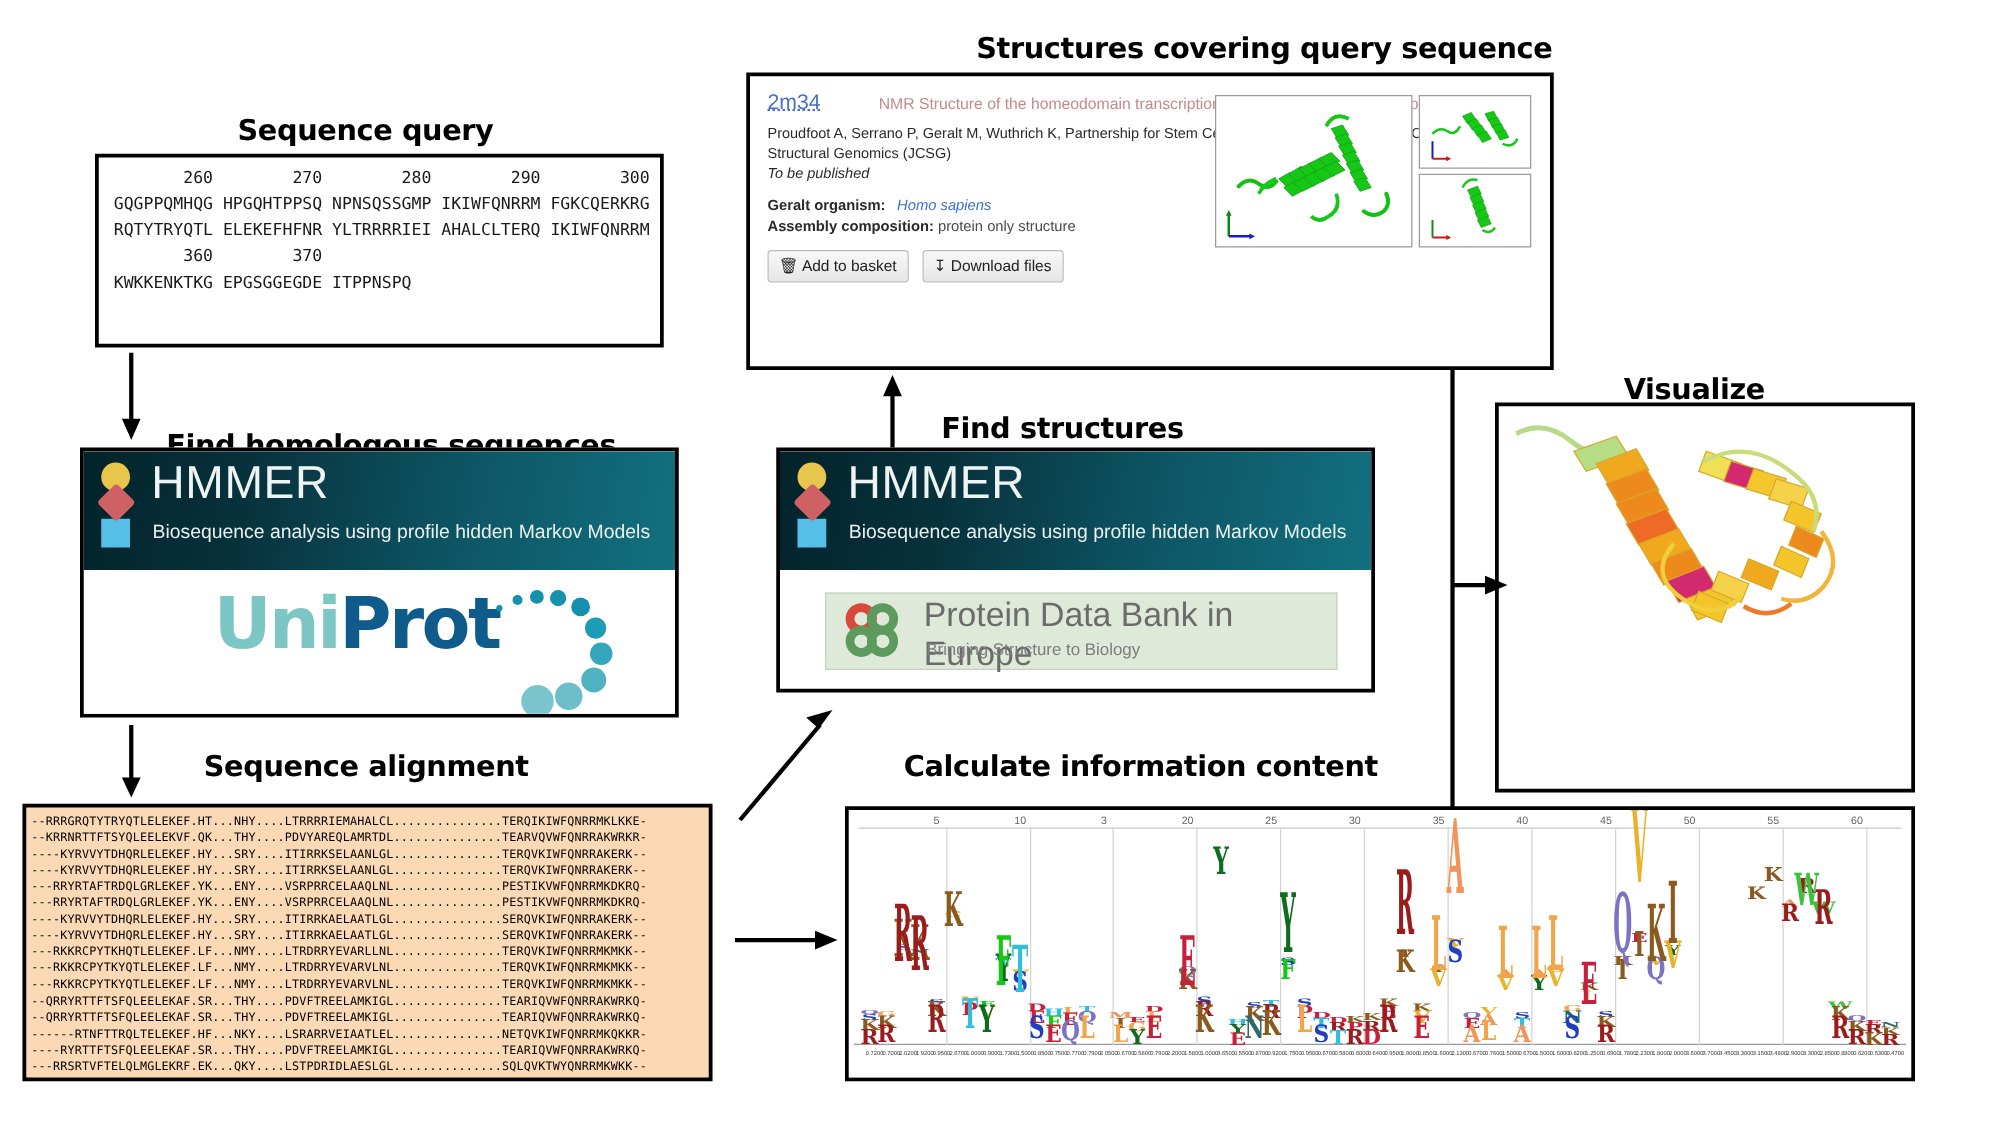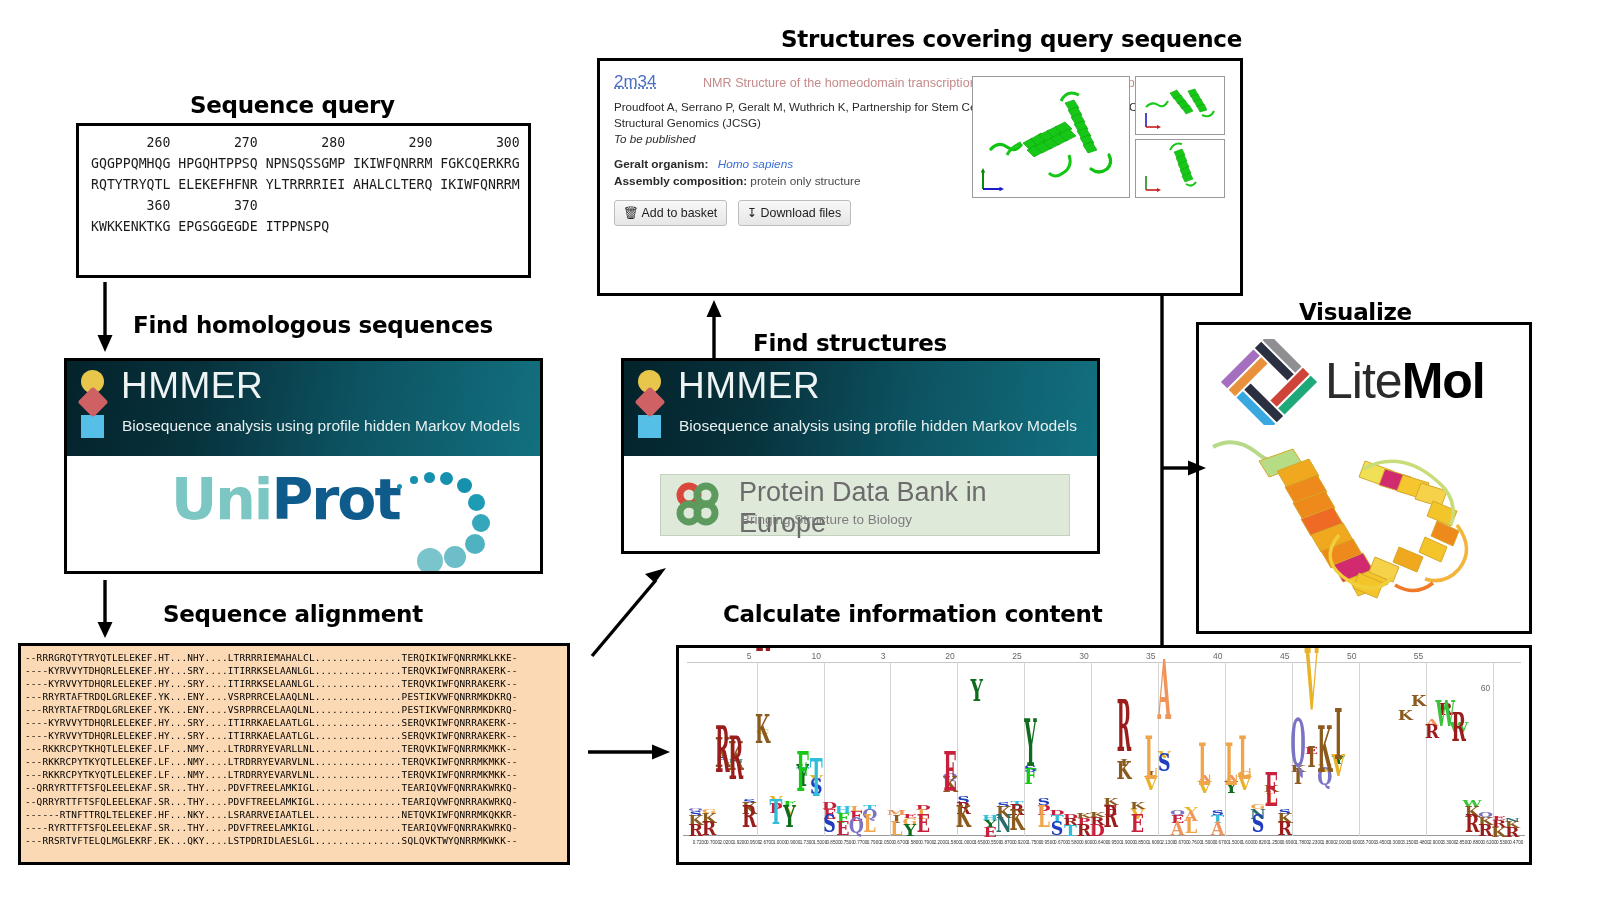--- a/index.html
+++ b/index.html
@@ -182,21 +182,21 @@
     font-size: 4.6px; color: #333; overflow: hidden;
     font-family: "Liberation Sans", sans-serif; white-space: nowrap;
   }
   .logo-axisnum { position: absolute; transform: translateX(-50%); top: 2px; }
 </style>
 </head>
 <body>
 
 <div class="abs caption" style="left:190px; top:92px;">Sequence query</div>
 <div class="abs caption" style="left:781px; top:26px;">Structures covering query sequence</div>
-<div class="abs caption" style="left:133px; top:312px;">Find homologous sequences</div>
+<div class="abs caption" style="left:133px; top:344px;">Find homologous sequences</div>
 <div class="abs caption" style="left:753px; top:330px;">Find structures</div>
 <div class="abs caption" style="left:1299px; top:299px;">Visualize</div>
 <div class="abs caption" style="left:163px; top:601px;">Sequence alignment</div>
 <div class="abs caption" style="left:723px; top:601px;">Calculate information content</div>
 
 <div class="abs panel" id="seq-query-panel">
   <div id="seq-query-inner">
     <div class="seqmono">       260        270        280        290        300</div>
     <div class="seqmono">GQGPPQMHQG HPGQHTPPSQ NPNSQSSGMP IKIWFQNRRM FGKCQERKRG</div>
     <div class="seqmono">RQTYTRYQTL ELEKEFHFNR YLTRRRRIEI AHALCLTERQ IKIWFQNRRM</div>
@@ -368,37 +368,20 @@
         <circle cx="16" cy="32" r="9" stroke="#5d9a5d"></circle>
         <circle cx="33" cy="32" r="9" stroke="#5d9a5d"></circle>
       </g>
     </svg>
     <div class="pdbe-title">Protein Data Bank in Europe</div>
     <div class="pdbe-sub">Bringing Structure to Biology</div>
   </div>
 </div>
 
 <div class="abs panel" id="litemol-panel">
-  <div class="lm-logo-row">
-    <svg width="112" height="86" viewBox="0 0 112 86" style="position:absolute;left:14px;top:0;">
-      <g transform="translate(56,43) rotate(45)">
-        <rect x="-34" y="-34" width="46" height="9" fill="#8e8e93"></rect>
-        <rect x="-34" y="-23" width="46" height="9" fill="#2b3040"></rect>
-        <rect x="14" y="-34" width="9" height="46" fill="#cf4438"></rect>
-        <rect x="25" y="-34" width="9" height="46" fill="#1fa87a"></rect>
-        <rect x="-12" y="14" width="46" height="9" fill="#2b3040"></rect>
-        <rect x="-12" y="25" width="46" height="9" fill="#3aa8e0"></rect>
-        <rect x="-34" y="-12" width="9" height="46" fill="#a46fbe"></rect>
-        <rect x="-23" y="-12" width="9" height="46" fill="#e8913a"></rect>
-      </g>
-    </svg>
-    <div class="lm-text">
-      <span class="lm-lite">Lite</span><span class="lm-mol">Mol</span>
-    </div>
-  </div>
   <div style="position:relative;height:200px;">
     <svg width="330" height="200" viewBox="0 0 330 200">
       <g stroke-width="1" stroke="#d4a82a">
         <path d="M14,22 q22,-12 44,6 q14,12 26,6" fill="none" stroke="#b9d98a" stroke-width="4"></path>
         <path d="M60,36 l34,-12 l10,16 l-34,12 z" fill="#b6dd86"></path>
         <path d="M78,46 l32,-12 l10,17 l-32,12 z" fill="#f0a81e"></path>
         <path d="M86,62 l32,-12 l10,17 l-32,12 z" fill="#ee8a1c"></path>
         <path d="M94,78 l32,-12 l10,17 l-32,12 z" fill="#ee8a1c"></path>
         <path d="M102,94 l32,-12 l10,17 l-32,12 z" fill="#ef6a25"></path>
         <path d="M112,110 l32,-12 l10,17 l-32,12 z" fill="#f0a81e"></path>
@@ -422,20 +405,21 @@
         <path d="M258,100 q18,24 2,44 q-14,16 -34,10" stroke="#f2b43a"></path>
         <path d="M196,160 q20,12 38,-2" stroke="#ef7a2a"></path>
       </g>
     </svg>
   </div>
 </div>
 
 <div class="abs panel" id="align-panel">
   <div id="align-inner">
     <div class="align-row">--RRRGRQTYTRYQTLELEKEF.HT...NHY....LTRRRRIEMAHALCL...............TERQIKIWFQNRRMKLKKE-</div>
+    <div class="align-row">--KRRNRTTFTSYQLEELEKVF.QK...THY....PDVYAREQLAMRTDL...............TEARVQVWFQNRRAKWRKR-</div>
     <div class="align-row">----KYRVVYTDHQRLELEKEF.HY...SRY....ITIRRKSELAANLGL...............TERQVKIWFQNRRAKERK--</div>
     <div class="align-row">----KYRVVYTDHQRLELEKEF.HY...SRY....ITIRRKSELAANLGL...............TERQVKIWFQNRRAKERK--</div>
     <div class="align-row">---RRYRTAFTRDQLGRLEKEF.YK...ENY....VSRPRRCELAAQLNL...............PESTIKVWFQNRRMKDKRQ-</div>
     <div class="align-row">---RRYRTAFTRDQLGRLEKEF.YK...ENY....VSRPRRCELAAQLNL...............PESTIKVWFQNRRMKDKRQ-</div>
     <div class="align-row">----KYRVVYTDHQRLELEKEF.HY...SRY....ITIRRKAELAATLGL...............SERQVKIWFQNRRAKERK--</div>
     <div class="align-row">----KYRVVYTDHQRLELEKEF.HY...SRY....ITIRRKAELAATLGL...............SERQVKIWFQNRRAKERK--</div>
     <div class="align-row">---RKKRCPYTKHQTLELEKEF.LF...NMY....LTRDRRYEVARLLNL...............TERQVKIWFQNRRMKMKK--</div>
     <div class="align-row">---RKKRCPYTKYQTLELEKEF.LF...NMY....LTRDRRYEVARVLNL...............TERQVKIWFQNRRMKMKK--</div>
     <div class="align-row">---RKKRCPYTKYQTLELEKEF.LF...NMY....LTRDRRYEVARVLNL...............TERQVKIWFQNRRMKMKK--</div>
     <div class="align-row">--QRRYRTTFTSFQLEELEKAF.SR...THY....PDVFTREELAMKIGL...............TEARIQVWFQNRRAKWRKQ-</div>
@@ -466,21 +450,21 @@
         <div class="logo-tick-label" style="left: 471.855px;">35</div>
         <div class="logo-gridline" style="left: 479.218px;"></div>
         <div class="logo-tick-label" style="left: 538.79px;">40</div>
         <div class="logo-gridline" style="left: 546.153px;"></div>
         <div class="logo-tick-label" style="left: 605.726px;">45</div>
         <div class="logo-gridline" style="left: 613.089px;"></div>
         <div class="logo-tick-label" style="left: 672.661px;">50</div>
         <div class="logo-gridline" style="left: 680.024px;"></div>
         <div class="logo-tick-label" style="left: 739.597px;">55</div>
         <div class="logo-gridline" style="left: 746.96px;"></div>
-        <div class="logo-tick-label" style="left: 806.532px; margin-top: 32px;">60</div>
+        <div class="logo-tick-label" style="left: 806.532px;">60</div>
         <div class="logo-gridline" style="left: 813.895px;"></div>
       </div>
     <div id="logo-cols">
         <div class="logo-col" style="left: 10px; width: 13.3871px;">
           <span class="logo-letter" style="color: rgb(123, 116, 196); font-size: 17.4032px; height: 3.23721px; line-height: 3.23721px; transform: scaleY(0.251368);">Q</span>
           <span class="logo-letter" style="color: rgb(31, 63, 191); font-size: 17.4032px; height: 4.85581px; line-height: 4.85581px; transform: scaleY(0.377051);">S</span>
           <span class="logo-letter" style="color: rgb(138, 90, 30); font-size: 17.4032px; height: 8.90233px; line-height: 8.90233px; transform: scaleY(0.691261);">K</span>
           <span class="logo-letter" style="color: rgb(155, 28, 28); font-size: 17.4032px; height: 12.1395px; line-height: 12.1395px; transform: scaleY(0.942629);">R</span>
         </div>
         <div class="logo-col" style="left: 23.3871px; width: 13.3871px;">

